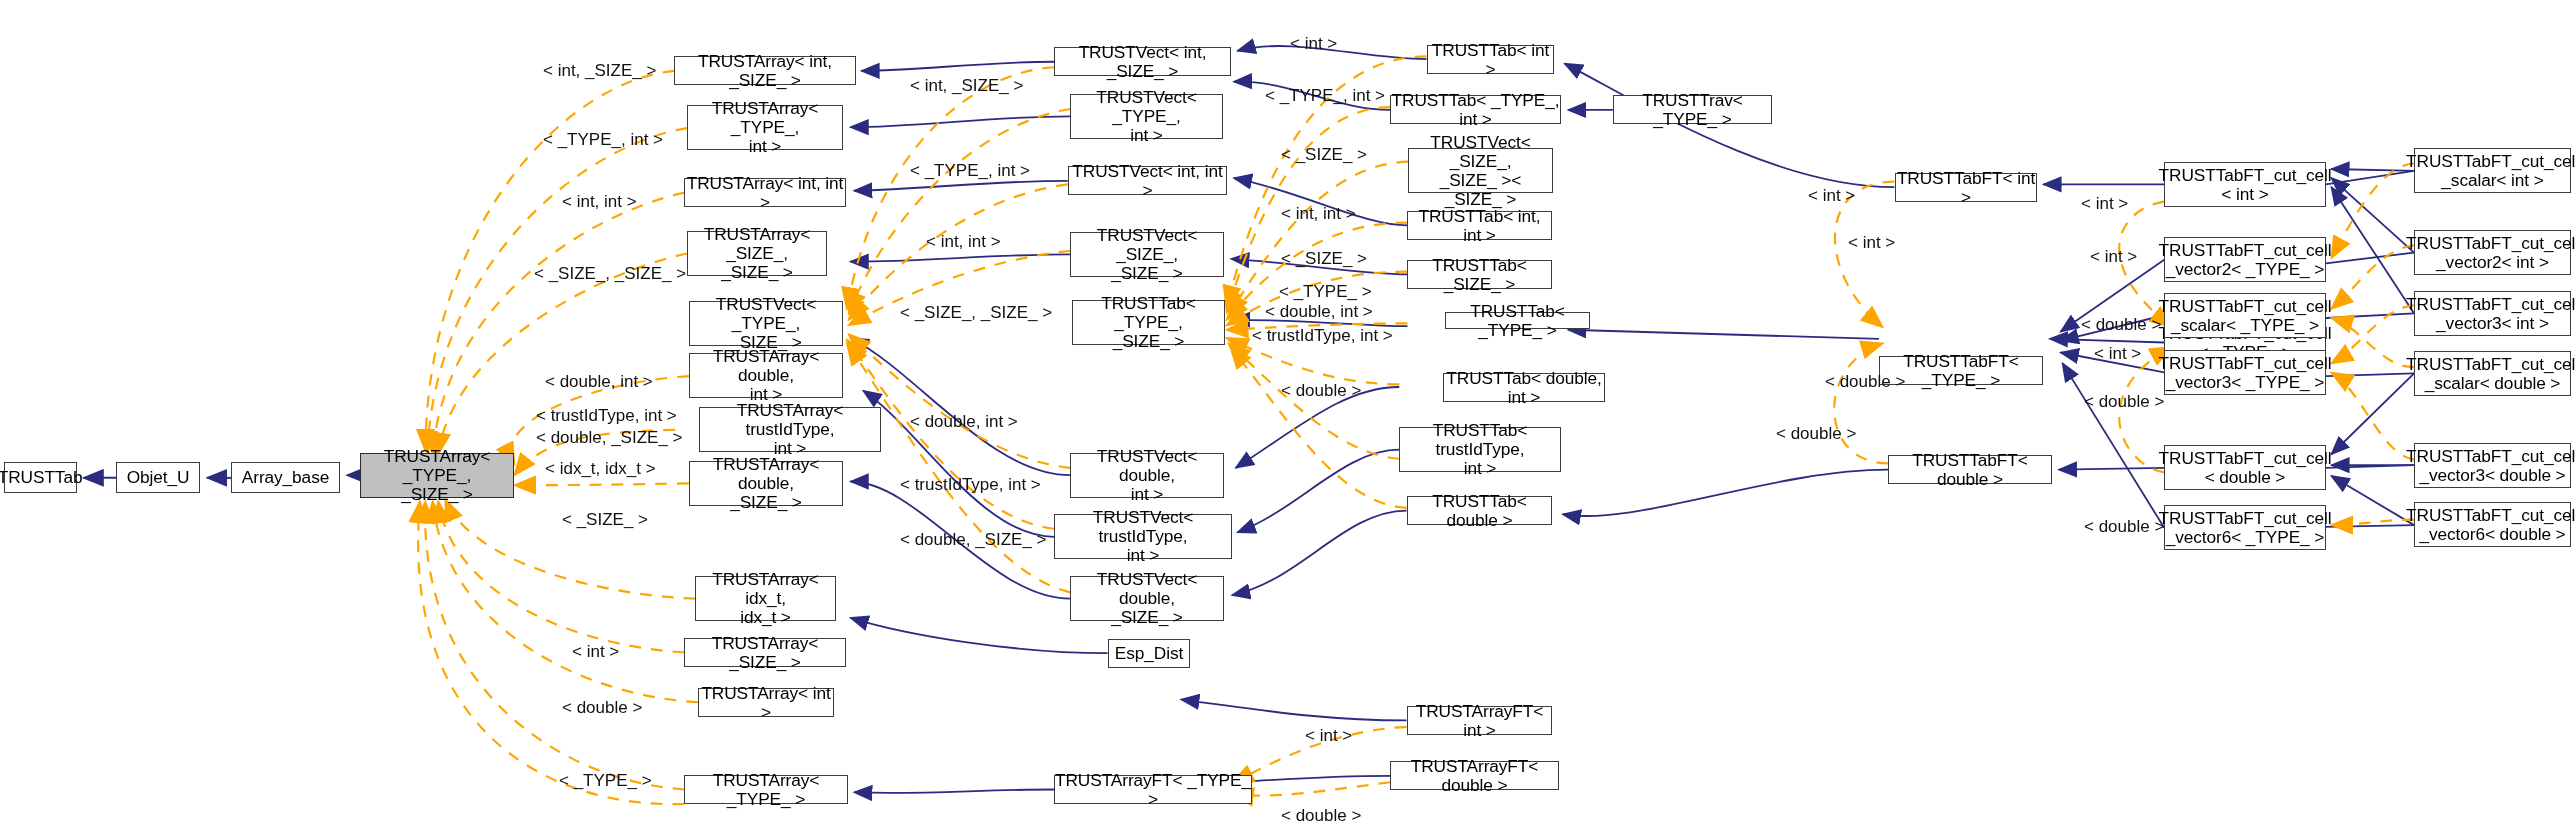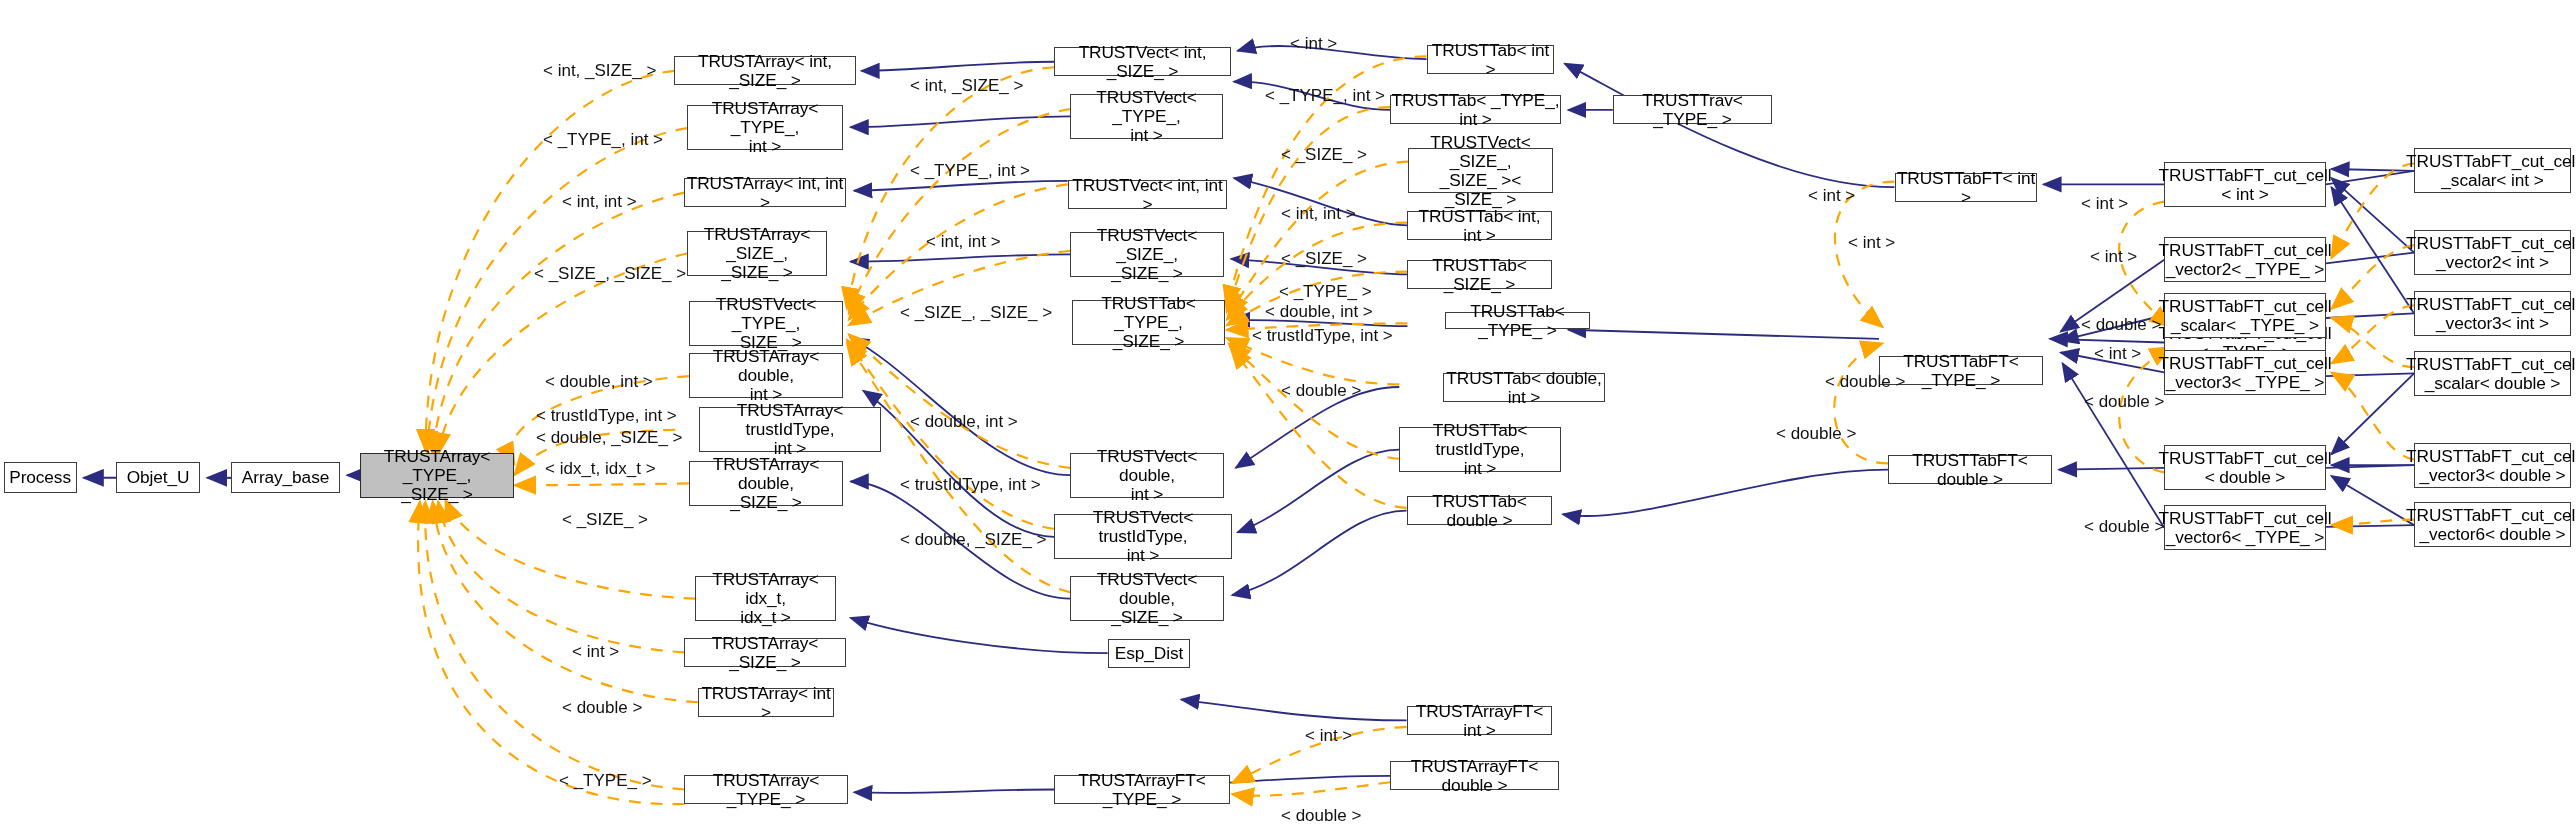--- a/index.html
+++ b/index.html
@@ -171,21 +171,21 @@
       <path d="M2657,572 C2620,572 2600,578 2566,578"></path>
     </g>
 
     <g stroke="#ffa500" stroke-width="2.4" stroke-dasharray="13,11" fill="none" marker-end="url(#arrOrange)">
       <path d="M1548,800 C1460,805 1400,840 1356,862"></path>
       <path d="M1530,861 C1460,870 1400,880 1356,874"></path>
     </g>
   </svg>
 
   <div id="nodes-layer">
-      <div class="node" style="left: 3.6px; top: 462px; width: 73px; height: 31px;">Process</div>
+      <div class="node" style="left: 3.6px; top: 462px; width: 73px; height: 31px;">TRUSTTab</div>
       <div class="node" style="left: 116px; top: 462px; width: 84px; height: 31px;">Objet_U</div>
       <div class="node" style="left: 231px; top: 462px; width: 109px; height: 31px;">Array_base</div>
       <div class="node root" style="left: 360px; top: 453px; width: 154px; height: 45px;">TRUSTArray&lt; _TYPE_,
 _SIZE_ &gt;</div>
       <div class="node" style="left: 674px; top: 56px; width: 182px; height: 29px;">TRUSTArray&lt; int, _SIZE_ &gt;</div>
       <div class="node" style="left: 687px; top: 105px; width: 156px; height: 45px;">TRUSTArray&lt; _TYPE_,
 int &gt;</div>
       <div class="node" style="left: 684px; top: 178px; width: 162px; height: 29px;">TRUSTArray&lt; int, int &gt;</div>
       <div class="node" style="left: 687px; top: 231px; width: 140px; height: 45px;">TRUSTArray&lt; _SIZE_,
 _SIZE_ &gt;</div>
@@ -198,33 +198,33 @@
       <div class="node" style="left: 689px; top: 461px; width: 154px; height: 45px;">TRUSTArray&lt; double,
 _SIZE_ &gt;</div>
       <div class="node" style="left: 695px; top: 576px; width: 141px; height: 45px;">TRUSTArray&lt; idx_t,
 idx_t &gt;</div>
       <div class="node" style="left: 684px; top: 638px; width: 162px; height: 29px;">TRUSTArray&lt; _SIZE_ &gt;</div>
       <div class="node" style="left: 698px; top: 688px; width: 136px; height: 29px;">TRUSTArray&lt; int &gt;</div>
       <div class="node" style="left: 684px; top: 775px; width: 164px; height: 29px;">TRUSTArray&lt; _TYPE_ &gt;</div>
       <div class="node" style="left: 1054px; top: 47px; width: 177px; height: 29px;">TRUSTVect&lt; int, _SIZE_ &gt;</div>
       <div class="node" style="left: 1070px; top: 94px; width: 153px; height: 45px;">TRUSTVect&lt; _TYPE_,
 int &gt;</div>
-      <div class="node" style="left: 1068px; top: 180px; width: 159px; height: 29px;">TRUSTVect&lt; int, int &gt;</div>
+      <div class="node" style="left: 1068px; top: 166px; width: 159px; height: 29px;">TRUSTVect&lt; int, int &gt;</div>
       <div class="node" style="left: 1070px; top: 232px; width: 154px; height: 45px;">TRUSTVect&lt; _SIZE_,
 _SIZE_ &gt;</div>
       <div class="node" style="left: 1072px; top: 300px; width: 153px; height: 45px;">TRUSTTab&lt; _TYPE_,
 _SIZE_ &gt;</div>
       <div class="node" style="left: 1070px; top: 453px; width: 154px; height: 45px;">TRUSTVect&lt; double,
 int &gt;</div>
       <div class="node" style="left: 1054px; top: 514px; width: 178px; height: 45px;">TRUSTVect&lt; trustIdType,
 int &gt;</div>
       <div class="node" style="left: 1070px; top: 576px; width: 154px; height: 45px;">TRUSTVect&lt; double,
 _SIZE_ &gt;</div>
       <div class="node" style="left: 1108px; top: 639px; width: 82px; height: 29px;">Esp_Dist</div>
-      <div class="node" style="left: 1054px; top: 775px; width: 176px; height: 29px;">TRUSTArrayFT&lt; _TYPE_ &gt;</div>
+      <div class="node" style="left: 1054px; top: 775px; width: 198px; height: 29px;">TRUSTArrayFT&lt; _TYPE_ &gt;</div>
       <div class="node" style="left: 1427px; top: 45px; width: 127px; height: 29px;">TRUSTTab&lt; int &gt;</div>
       <div class="node" style="left: 1390px; top: 95px; width: 171px; height: 29px;">TRUSTTab&lt; _TYPE_, int &gt;</div>
       <div class="node" style="left: 1408px; top: 148px; width: 145px; height: 45px;">TRUSTVect&lt; _SIZE_,
 _SIZE_ &gt;&lt; _SIZE_ &gt;</div>
       <div class="node" style="left: 1407px; top: 211px; width: 145px; height: 29px;">TRUSTTab&lt; int, int &gt;</div>
       <div class="node" style="left: 1407px; top: 260px; width: 145px; height: 29px;">TRUSTTab&lt; _SIZE_ &gt;</div>
       <div class="node" style="left: 1407px; top: 312px; width: 145px; height: 17px; margin-left: 38px;">TRUSTTab&lt; _TYPE_ &gt;</div>
       <div class="node" style="left: 1399px; top: 373px; width: 162px; height: 29px; margin-left: 44px;">TRUSTTab&lt; double, int &gt;</div>
       <div class="node" style="left: 1399px; top: 427px; width: 162px; height: 45px;">TRUSTTab&lt; trustIdType,
 int &gt;</div>

